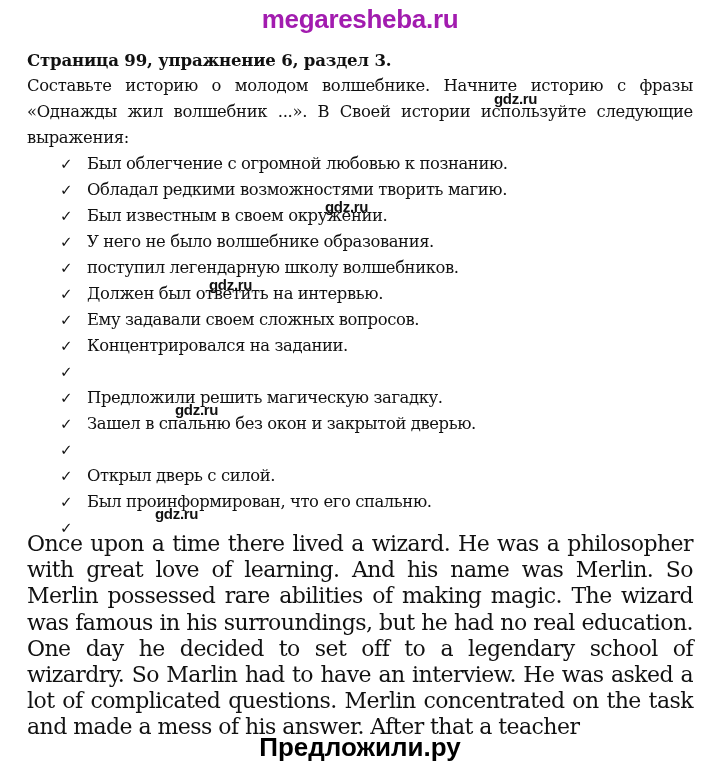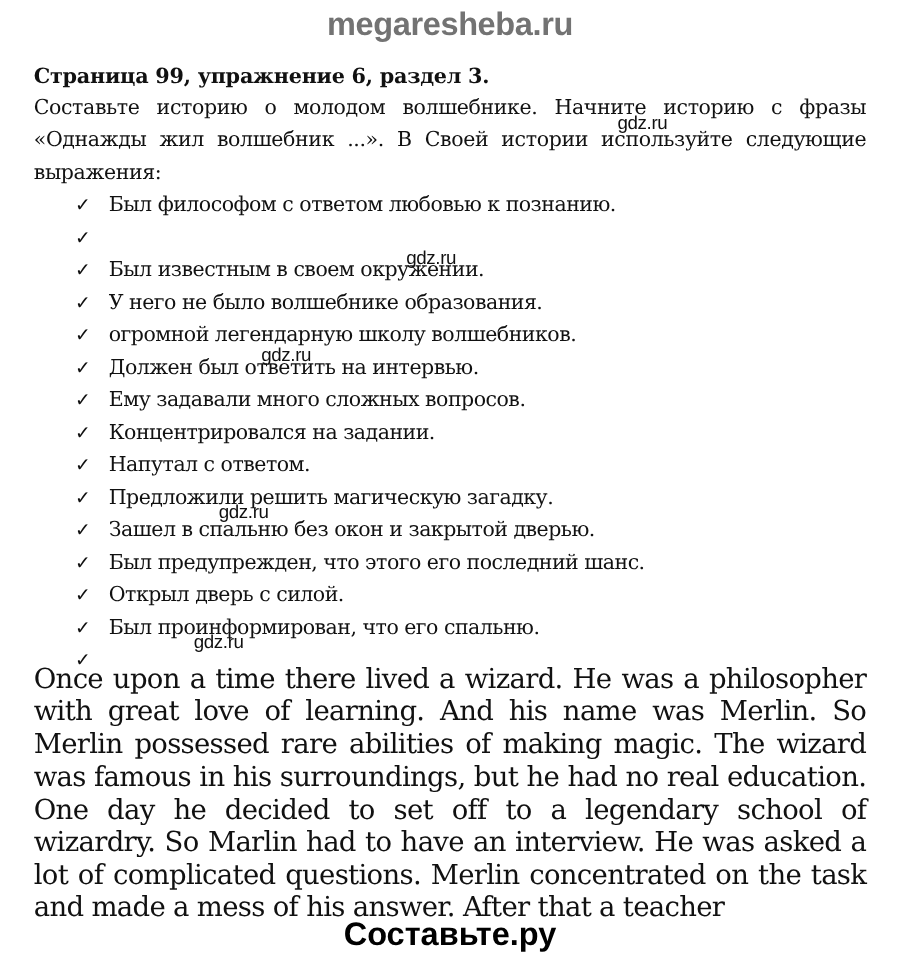--- a/index.html
+++ b/index.html
@@ -1,72 +1,72 @@
 <!DOCTYPE html>
 <html><head>
 <meta charset="utf-8">
 <style>
   html, body { margin: 0; padding: 0; background: #ffffff; }
   body { width: 720px; height: 777px; position: relative; overflow: hidden; color: #111; }
   .site-header {
     position: absolute; top: 0; left: 0; width: 720px; text-align: center;
     font-family: "Liberation Sans", sans-serif; font-weight: bold; font-size: 26px;
-    top: 4px; letter-spacing: -0.3px; color: #737373;
+    top: 4px; letter-spacing: -0.3px; color: #a21caf;
   }
   .content {
     position: absolute; left: 27px; top: 47px; width: 666px;
     font-family: "DejaVu Serif", serif; font-size: 16.4px; line-height: 26px;
   }
   .task-title { font-weight: bold; font-size: 16.6px; margin: 0; letter-spacing: -0.2px; }
   .task-text { margin: 0; text-align: justify; text-align-last: left; word-spacing: 3px; letter-spacing: -0.3px; }
   .phrase-list { list-style: none; margin: 0; padding: 0; }
   .phrase-item { position: relative; padding-left: 60px; height: 26px; white-space: nowrap; letter-spacing: -0.4px; }
   .check { position: absolute; left: 33px; top: 0; font-family: "DejaVu Sans", sans-serif; font-size: 15px; }
   .answer {
     position: absolute; left: 27px; top: 531px; width: 666px;
     font-family: "DejaVu Serif", serif; font-size: 22px; line-height: 26.2px;
     text-align: justify; margin: 0; letter-spacing: -0.55px;
   }
   .site-footer {
     position: absolute; left: 0; width: 720px; top: 732px; text-align: center;
     font-family: "Liberation Sans", sans-serif; font-weight: bold; font-size: 26px; color: #000;
   }
   .watermark {
-    position: absolute; font-family: "Liberation Sans", sans-serif; font-weight: normal;
+    position: absolute; font-family: "Liberation Sans", sans-serif; font-weight: bold;
     font-size: 15px; color: #111; letter-spacing: -0.3px;
   }
 </style>
 </head>
 <body>
 
 <div class="site-header">megaresheba.ru</div>
 
 <div class="content">
   <p class="task-title">Страница 99, упражнение 6, раздел 3.</p>
   <p class="task-text">Составьте историю о молодом волшебнике. Начните историю с фразы «Однажды жил волшебник ...». В Своей истории используйте следующие выражения:</p>
   <ul class="phrase-list" id="phrase-list">
-      <li class="phrase-item"><span class="check">✓</span><span>Был философом с ответом любовью к познанию.</span></li>
-      <li class="phrase-item"><span class="check">✓</span></li>
+      <li class="phrase-item"><span class="check">✓</span><span>Был облегчение с огромной любовью к познанию.</span></li>
+      <li class="phrase-item"><span class="check">✓</span><span>Обладал редкими возможностями творить магию.</span></li>
       <li class="phrase-item"><span class="check">✓</span><span>Был известным в своем окружении.</span></li>
       <li class="phrase-item"><span class="check">✓</span><span>У него не было волшебнике образования.</span></li>
-      <li class="phrase-item"><span class="check">✓</span><span>огромной легендарную школу волшебников.</span></li>
+      <li class="phrase-item"><span class="check">✓</span><span>поступил легендарную школу волшебников.</span></li>
       <li class="phrase-item"><span class="check">✓</span><span>Должен был ответить на интервью.</span></li>
-      <li class="phrase-item"><span class="check">✓</span><span>Ему задавали много сложных вопросов.</span></li>
+      <li class="phrase-item"><span class="check">✓</span><span>Ему задавали своем сложных вопросов.</span></li>
       <li class="phrase-item"><span class="check">✓</span><span>Концентрировался на задании.</span></li>
-      <li class="phrase-item"><span class="check">✓</span><span>Напутал с ответом.</span></li>
+      <li class="phrase-item"><span class="check">✓</span></li>
       <li class="phrase-item"><span class="check">✓</span><span>Предложили решить магическую загадку.</span></li>
       <li class="phrase-item"><span class="check">✓</span><span>Зашел в спальню без окон и закрытой дверью.</span></li>
-      <li class="phrase-item"><span class="check">✓</span><span>Был предупрежден, что этого его последний шанс.</span></li>
+      <li class="phrase-item"><span class="check">✓</span></li>
       <li class="phrase-item"><span class="check">✓</span><span>Открыл дверь с силой.</span></li>
       <li class="phrase-item"><span class="check">✓</span><span>Был проинформирован, что его спальню.</span></li>
       <li class="phrase-item"><span class="check">✓</span></li>
     </ul>
 </div>
 
 <p class="answer">Once upon a time there lived a wizard. He was a philosopher with great love of learning. And his name was Merlin. So Merlin possessed rare abilities of making magic. The wizard was famous in his surroundings, but he had no real education. One day he decided to set off to a legendary school of wizardry. So Marlin had to have an interview. He was asked a lot of complicated questions. Merlin concentrated on the task and made a mess of his answer. After that a teacher</p>
 
-<div class="site-footer">Составьте.ру</div>
+<div class="site-footer">Предложили.ру</div>
 
 <span class="watermark" style="left:494px; top:90px;">gdz.ru</span>
 <span class="watermark" style="left:325px; top:198px;">gdz.ru</span>
 <span class="watermark" style="left:209px; top:276px;">gdz.ru</span>
 <span class="watermark" style="left:175px; top:401px;">gdz.ru</span>
 <span class="watermark" style="left:155px; top:505px;">gdz.ru</span>
 
 </body></html>

